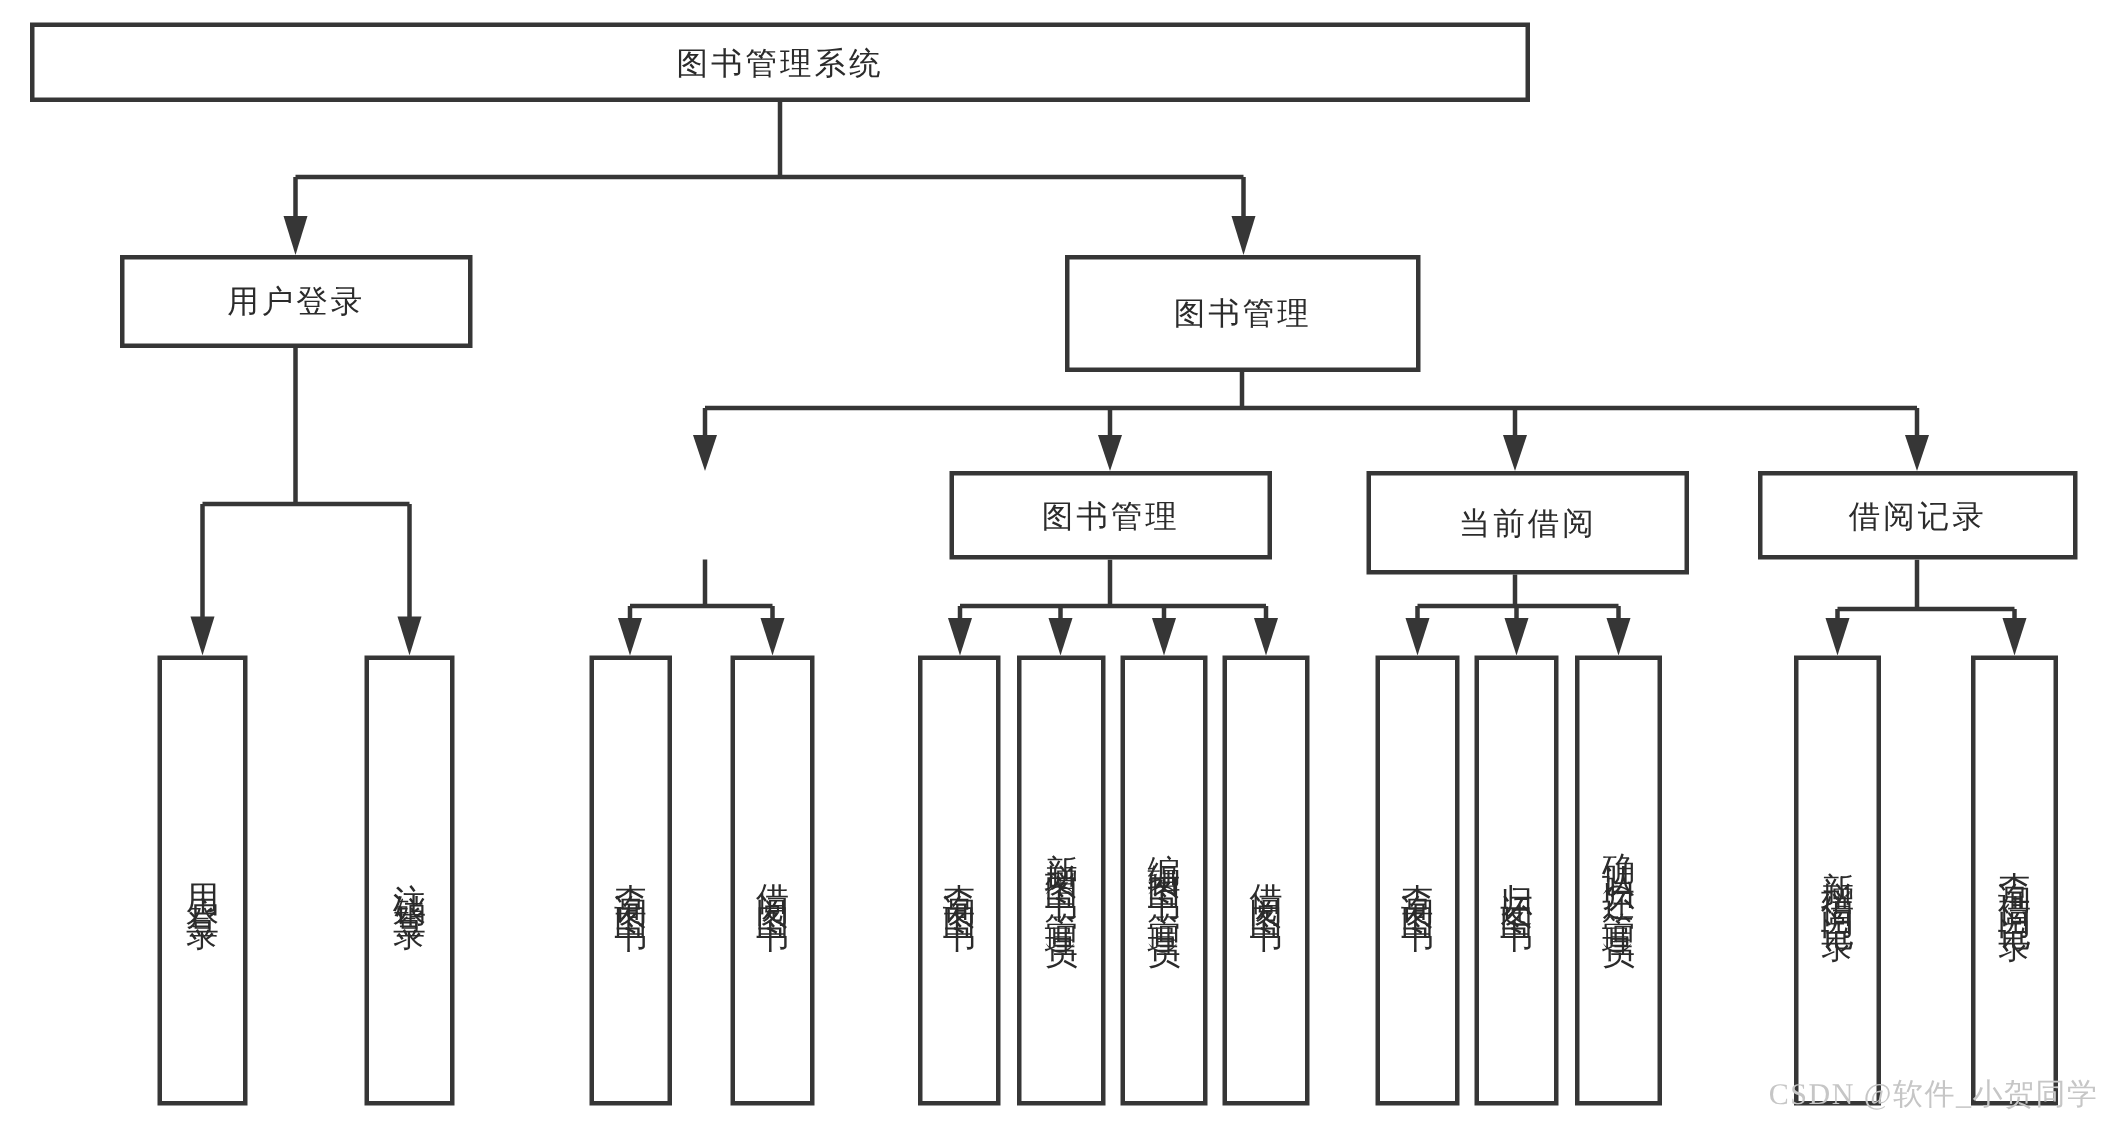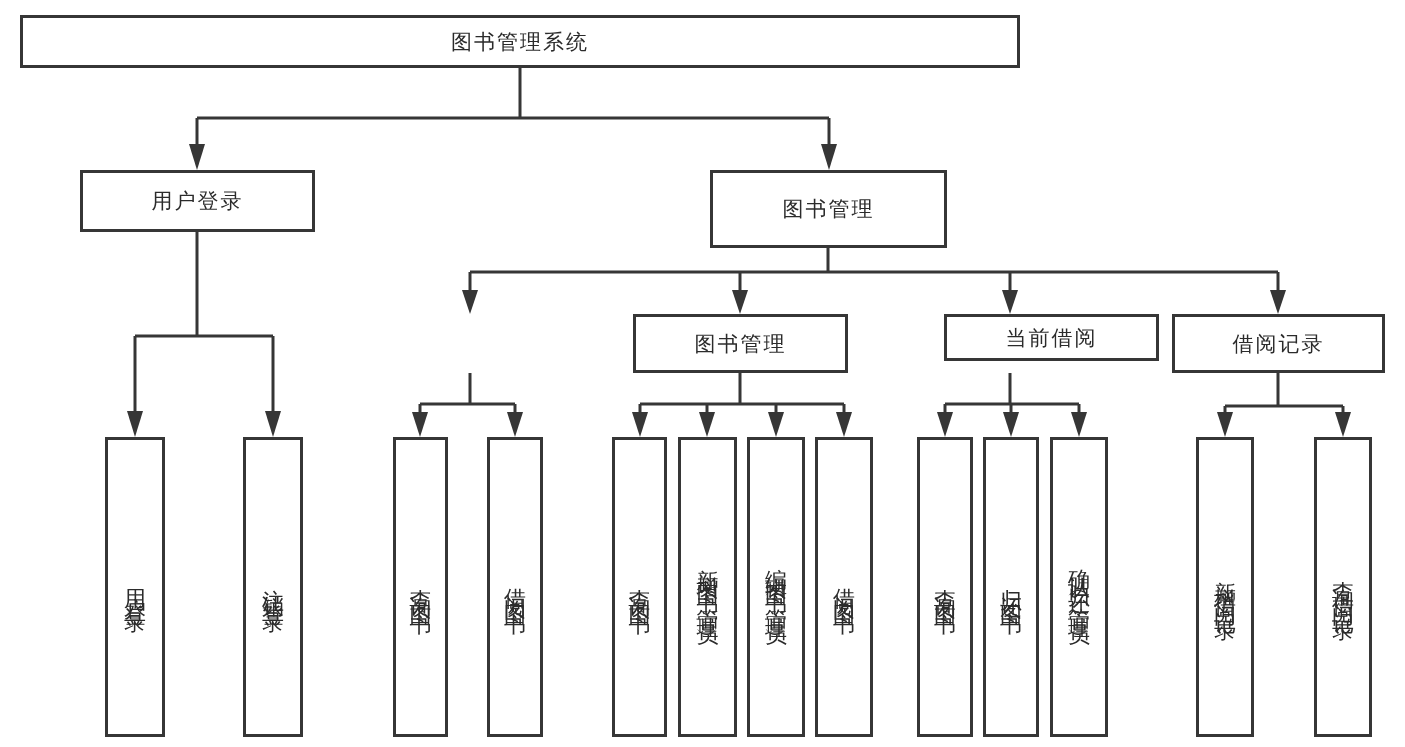--- a/index.html
+++ b/index.html
@@ -99,34 +99,35 @@
     <line x1="1343" y1="406" x2="1343" y2="415"></line>
     <polygon points="1343,437 1335,412 1351,412"></polygon>
   </svg>
 
   <div class="node hbox root" style="left:20px;top:15px;width:1000px;height:53px">图书管理系统</div>
 
   <div class="node hbox" style="left:80px;top:170px;width:235px;height:62px">用户登录</div>
   <div class="node hbox" style="left:710px;top:170px;width:237px;height:78px">图书管理</div>
 
   <div class="node hbox" style="left:633px;top:314px;width:215px;height:59px">图书管理</div>
-  <div class="node hbox" style="left:944px;top:314px;width:215px;height:47px">当前借阅</div>
+  <div class="node hbox" style="left:911px;top:314px;width:215px;height:69px">当前借阅</div>
   <div class="node hbox" style="left:1172px;top:314px;width:213px;height:59px">借阅记录</div>
 
   <div class="node vbox" style="left:105px;top:437px;width:60px;height:300px">用户登录</div>
   <div class="node vbox" style="left:243px;top:437px;width:60px;height:300px">注销登录</div>
 
   <div class="node vbox" style="left:393px;top:437px;width:55px;height:300px">查询图书</div>
   <div class="node vbox" style="left:487px;top:437px;width:56px;height:300px">借阅图书</div>
 
   <div class="node vbox" style="left:612px;top:437px;width:55px;height:300px">查询图书</div>
   <div class="node vbox" style="left:678px;top:437px;width:59px;height:300px">新增图书（管理员）</div>
   <div class="node vbox" style="left:747px;top:437px;width:58px;height:300px">编辑图书（管理员）</div>
   <div class="node vbox" style="left:815px;top:437px;width:58px;height:300px">借阅图书</div>
 
   <div class="node vbox" style="left:917px;top:437px;width:56px;height:300px">查询图书</div>
   <div class="node vbox" style="left:983px;top:437px;width:56px;height:300px">归还图书</div>
   <div class="node vbox" style="left:1050px;top:437px;width:58px;height:300px">确认归还（管理员）</div>
 
   <div class="node vbox" style="left:1196px;top:437px;width:58px;height:300px">新增借阅记录</div>
   <div class="node vbox" style="left:1314px;top:437px;width:58px;height:300px">查询借阅记录</div>
 
+  <div class="watermark">CSDN @软件_小贺同学</div>
 </div>
 
 </body></html>

